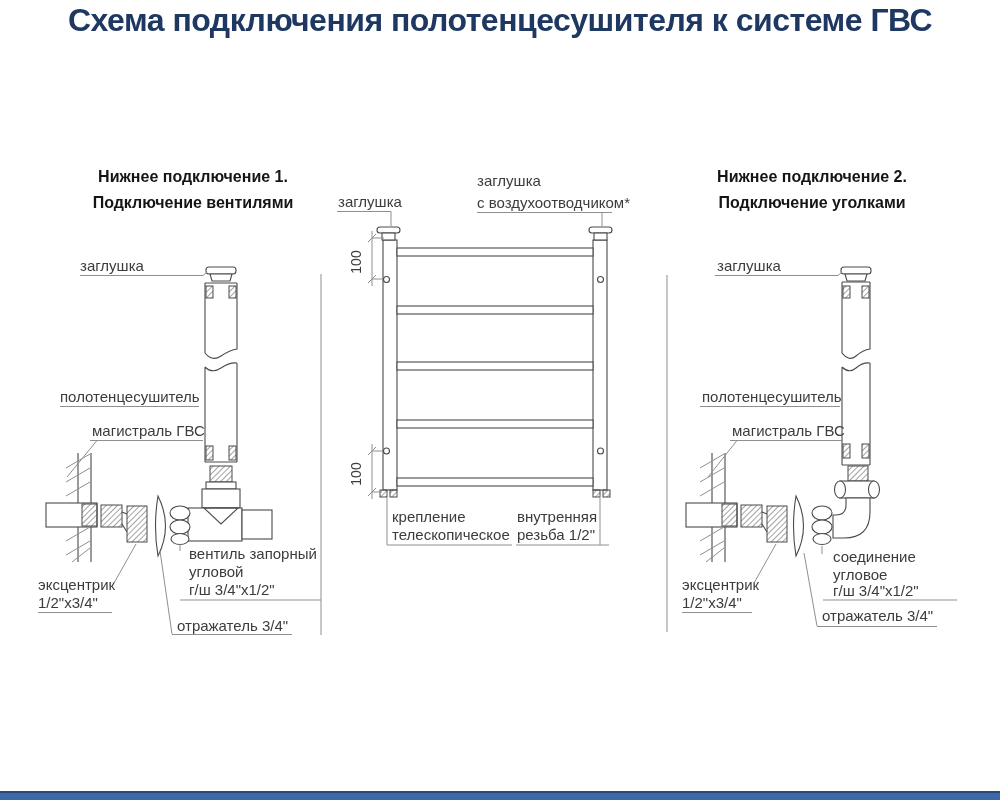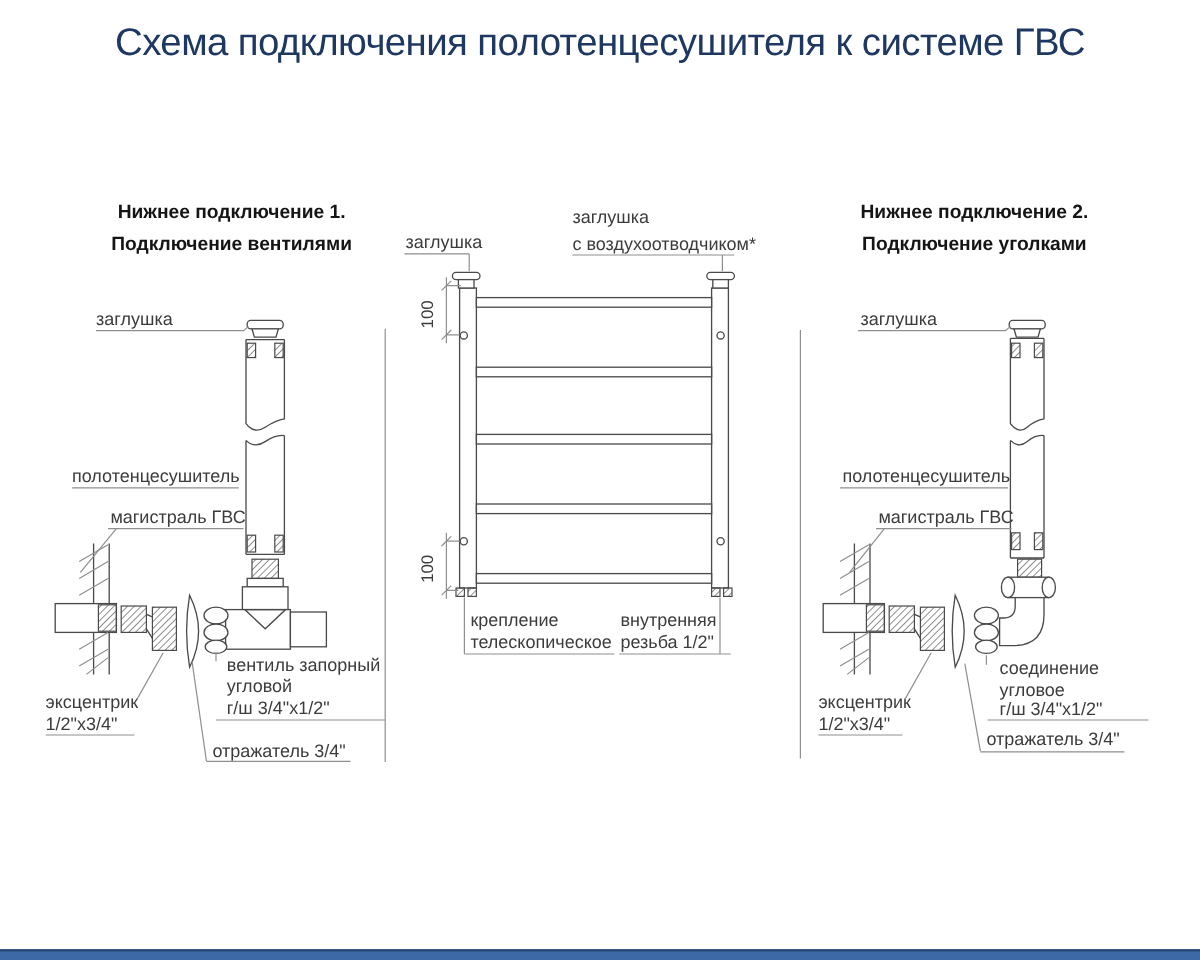--- a/index.html
+++ b/index.html
@@ -1,19 +1,19 @@
 <!DOCTYPE html>
 <html><head>
 <meta charset="utf-8">
 <style>
   html,body{margin:0;padding:0;background:#fff;}
   .page{position:relative;width:1000px;height:800px;background:#ffffff;overflow:hidden;
         font-family:"Liberation Sans",sans-serif;}
-  .title{position:absolute;top:17px;left:0;width:100%;text-align:center;
-         font-size:32px;font-weight:normal;color:#1e3862;letter-spacing:-0.5px;}
+  .title{position:absolute;top:2px;left:0;width:100%;text-align:center;
+         font-size:32px;font-weight:bold;color:#1e3862;letter-spacing:-0.5px;}
   .bottombar{position:absolute;left:0;bottom:0;width:100%;height:9px;
              background:#3d69a6;border-top:2px solid #274a77;box-sizing:border-box;}
   svg{position:absolute;left:0;top:0;}
   svg text{font-family:"Liberation Sans",sans-serif;}
   .t{font-size:15px;fill:#3c3c3c;}
   .th{font-size:16px;font-weight:bold;fill:#151515;}
   .dim{font-size:14px;fill:#3c3c3c;}
   .ln{fill:none;stroke:#4a4a4a;stroke-width:1.1;}
   .lnf{fill:#ffffff;stroke:#4a4a4a;stroke-width:1.1;}
   .ldr{fill:none;stroke:#8f8f8f;stroke-width:1;}

